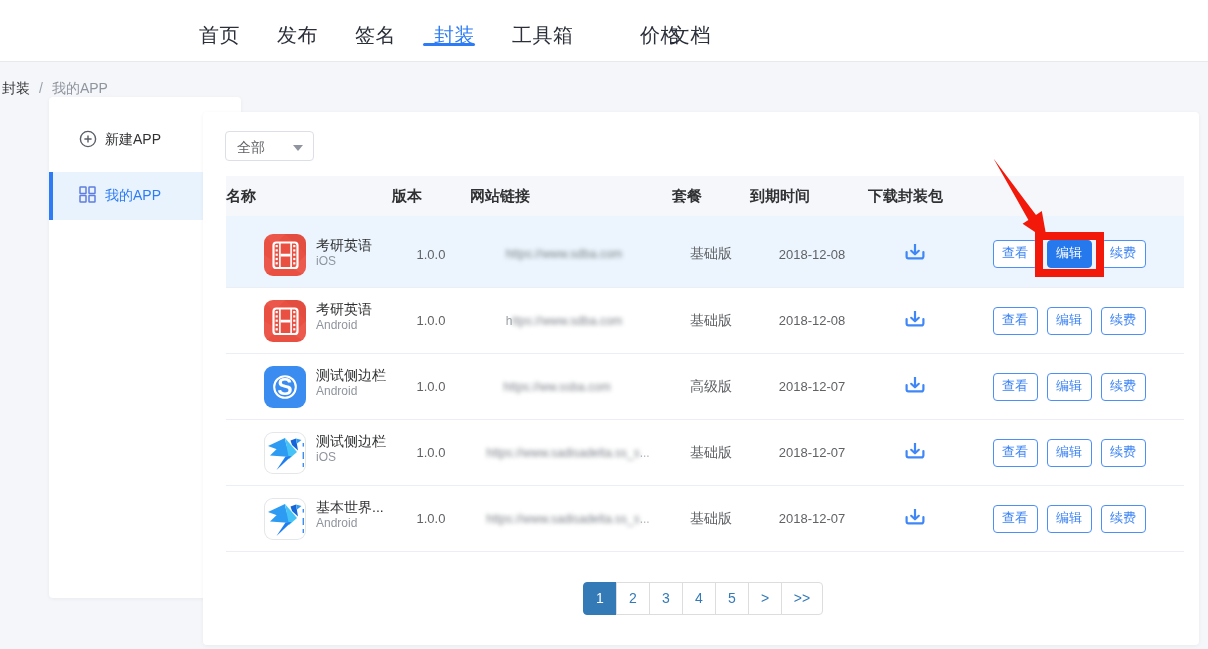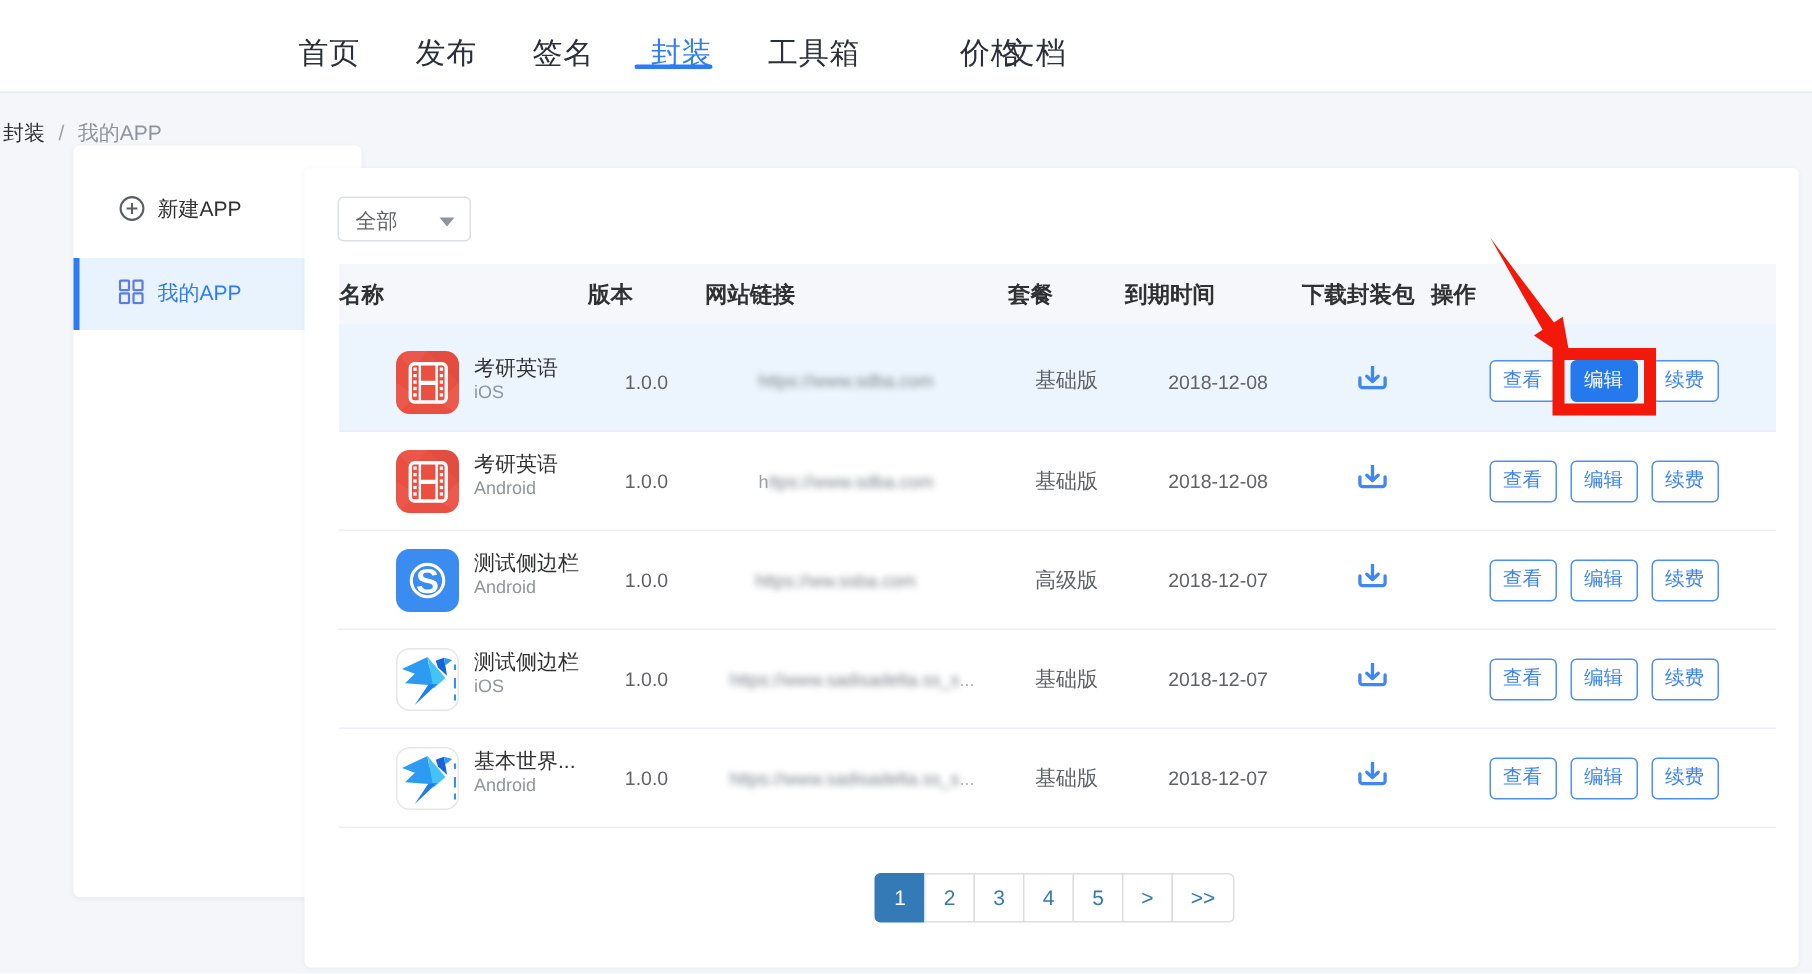--- a/index.html
+++ b/index.html
@@ -126,21 +126,20 @@
 
     <div id="table" class="abs">
       <div class="trow" id="thead">
         <div class="cells">
           <div class="c1">名称</div>
             <div class="c2">版本</div>
             <div class="c3">网站链接</div>
           <div class="c4">套餐</div>
             <div class="c5">到期时间</div>
             <div class="c6">下载封装包</div>
-          <div class="c7">操作</div>
         </div>
       </div>
       <div class="trow drow hl r71" id="row1">
         <div class="cells">
           <div class="c1 appcell">
             <div class="appicon" style="background:#ea5042;">
               <svg width="42" height="42" viewBox="0 0 42 42" style="position:absolute;left:0;top:0;">
                 <polygon points="0,0 21,0 10,12" fill="rgba(255,255,255,0.05)"></polygon>
                 <polygon points="21,0 42,0 42,21" fill="rgba(0,0,0,0.03)"></polygon>
                 <polygon points="0,21 14,30 0,42" fill="rgba(255,255,255,0.05)"></polygon>

